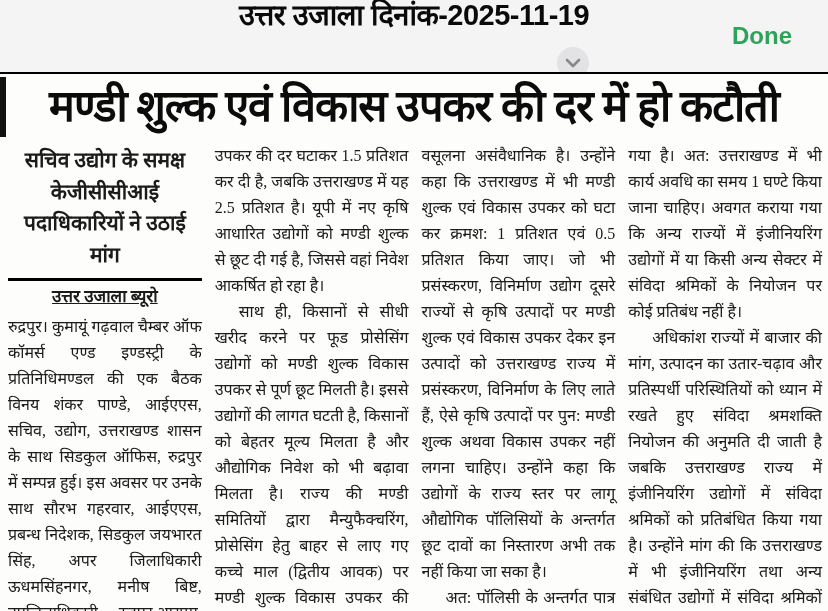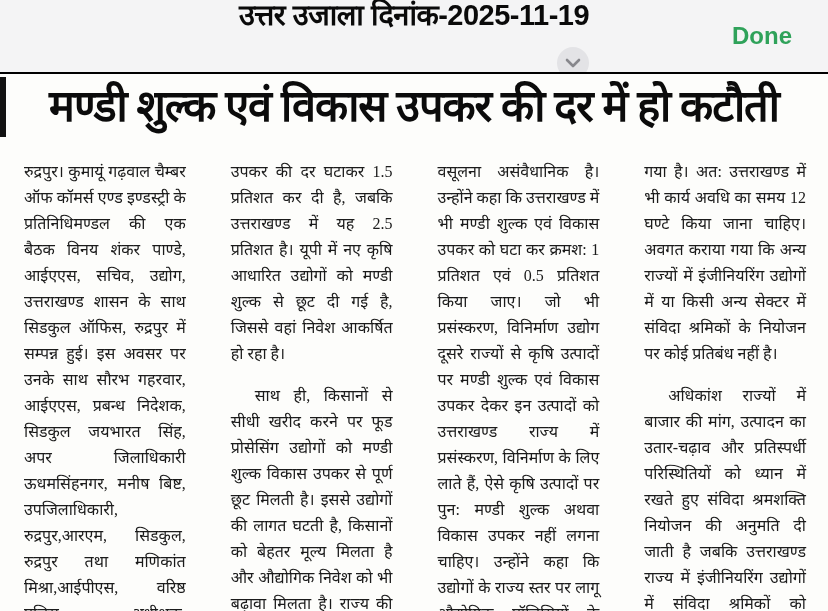--- a/index.html
+++ b/index.html
@@ -44,21 +44,21 @@
   .headline{
     margin:3px 8px 5px;text-align:center;
     font-size:44px;line-height:1.35;font-weight:800;color:#0b0b0b;
     letter-spacing:-1px;white-space:nowrap;transform:scaleX(.98);transform-origin:center;
   }
   .columns{
     display:flex;gap:13px;padding:2px 6px 0 8px;
     font-size:16px;line-height:26px;text-align:justify;
   }
   .col{flex:1 1 0;min-width:0;}
-  .col p{margin:16px;}
+  .col p{margin:0;}
   .col p + p{text-indent:1.5em;}
   .subhead{
     font-size:21px;font-weight:700;text-align:center;line-height:1.5;
     border-bottom:3px solid #000;padding-bottom:7px;margin:2px 0 3px;
   }
   .byline{
     font-weight:700;text-align:center;font-size:17px;
     text-decoration:underline;margin:2px 0 4px;
   }
   .dateline{font-weight:400;}
@@ -83,34 +83,40 @@
   </div>
 
   <div class="paper">
     <div class="edge-artifact"></div>
 
     <div class="headline">मण्डी शुल्क एवं विकास उपकर की दर में हो कटौती</div>
 
     <div class="columns">
 
       <div class="col">
+        <div class="subhead">
+          <div>सचिव उद्योग के समक्ष</div>
+          <div>केजीसीसीआई</div>
+          <div>पदाधिकारियों ने उठाई मांग</div>
+        </div>
+        <div class="byline">उत्तर उजाला ब्यूरो</div>
         <p><span class="dateline">रुद्रपुर।</span> <span>कुमायूं गढ़वाल चैम्बर ऑफ कॉमर्स एण्ड इण्डस्ट्री के प्रतिनिधिमण्डल की एक बैठक विनय शंकर पाण्डे, आईएएस, सचिव, उद्योग, उत्तराखण्ड शासन के साथ सिडकुल ऑफिस, रुद्रपुर में सम्पन्न हुई। इस अवसर पर उनके साथ सौरभ गहरवार, आईएएस, प्रबन्ध निदेशक, सिडकुल जयभारत सिंह, अपर जिलाधिकारी ऊधमसिंहनगर, मनीष बिष्ट, उपजिलाधिकारी, रुद्रपुर,आरएम, सिडकुल, रुद्रपुर तथा मणिकांत मिश्रा,आईपीएस, वरिष्ठ पुलिस अधीक्षक, उधमसिंहनगर भी उपस्थित थे। बैठक में उपस्थित केजीसीसीआई के निवर्तमान अध्यक्ष अशोक बंसल ने कहा उत्तर प्रदेश सरकार ने मण्डी शुल्क एवं विकास</span></p>
       </div>
 
       <div class="col">
         <p>उपकर की दर घटाकर 1.5 प्रतिशत कर दी है, जबकि उत्तराखण्ड में यह 2.5 प्रतिशत है। यूपी में नए कृषि आधारित उद्योगों को मण्डी शुल्क से छूट दी गई है, जिससे वहां निवेश आकर्षित हो रहा है।</p>
         <p>साथ ही, किसानों से सीधी खरीद करने पर फूड प्रोसेसिंग उद्योगों को मण्डी शुल्क विकास उपकर से पूर्ण छूट मिलती है। इससे उद्योगों की लागत घटती है, किसानों को बेहतर मूल्य मिलता है और औद्योगिक निवेश को भी बढ़ावा मिलता है। राज्य की मण्डी समितियों द्वारा मैन्युफैक्चरिंग, प्रोसेसिंग हेतु बाहर से लाए गए कच्चे माल (द्वितीय आवक) पर मण्डी शुल्क विकास उपकर की मांग की जा रही है। सुप्रीम कोर्ट के आदेश अनुसार मैन्युफैक्चरिंग, प्रोसेसिंग हेतु लाई गई वस्तुएं स्थानीय उपभोग, उपयोग या बिक्री की श्रेणी में नहीं आतीं, अत: उन पर मण्डी शुल्क, विकास उपकर</p>
       </div>
 
       <div class="col">
         <p>वसूलना असंवैधानिक है। उन्होंने कहा कि उत्तराखण्ड में भी मण्डी शुल्क एवं विकास उपकर को घटा कर क्रमश: 1 प्रतिशत एवं 0.5 प्रतिशत किया जाए। जो भी प्रसंस्करण, विनिर्माण उद्योग दूसरे राज्यों से कृषि उत्पादों पर मण्डी शुल्क एवं विकास उपकर देकर इन उत्पादों को उत्तराखण्ड राज्य में प्रसंस्करण, विनिर्माण के लिए लाते हैं, ऐसे कृषि उत्पादों पर पुन: मण्डी शुल्क अथवा विकास उपकर नहीं लगना चाहिए। उन्होंने कहा कि उद्योगों के राज्य स्तर पर लागू औद्योगिक पॉलिसियों के अन्तर्गत छूट दावों का निस्तारण अभी तक नहीं किया जा सका है।</p>
         <p>अत: पॉलिसी के अन्तर्गत पात्र इकाईयों के छूट दावों का यथाशीघ्र निस्तारण किया जाना चाहिए। अशोक बंसल ने अवगत कराया कि कर्नाटक एवं गुजरात आदि राज्यों में उद्योगों में कार्यरत श्रमिकों के लिए ड्यूटी का समय 12 घण्टे कर दिया</p>
       </div>
 
       <div class="col">
-        <p>गया है। अत: उत्तराखण्ड में भी कार्य अवधि का समय 12 घण्टे किया जाना चाहिए। अवगत कराया गया कि अन्य राज्यों में इंजीनियरिंग उद्योगों में या किसी अन्य सेक्टर में संविदा श्रमिकों के नियोजन पर कोई प्रतिबंध नहीं है।</p>
+        <p>गया है। अत: उत्तराखण्ड में भी कार्य अवधि का समय 1 घण्टे किया जाना चाहिए। अवगत कराया गया कि अन्य राज्यों में इंजीनियरिंग उद्योगों में या किसी अन्य सेक्टर में संविदा श्रमिकों के नियोजन पर कोई प्रतिबंध नहीं है।</p>
         <p>अधिकांश राज्यों में बाजार की मांग, उत्पादन का उतार-चढ़ाव और प्रतिस्पर्धी परिस्थितियों को ध्यान में रखते हुए संविदा श्रमशक्ति नियोजन की अनुमति दी जाती है जबकि उत्तराखण्ड राज्य में इंजीनियरिंग उद्योगों में संविदा श्रमिकों को प्रतिबंधित किया गया है। उन्होंने मांग की कि उत्तराखण्ड में भी इंजीनियरिंग तथा अन्य संबंधित उद्योगों में संविदा श्रमिकों के कार्य करने पर लगे पुराने प्रतिबंध को यथाशीघ्र समाप्त किया जाए और देश के अन्य राज्यों की तर्ज पर उद्योग को प्रतिस्पर्धी बनाने हेतु लचीली नीति बनाई जाए।</p>
       </div>
 
     </div>
   </div>
 
 </div>
 
 </body></html>

